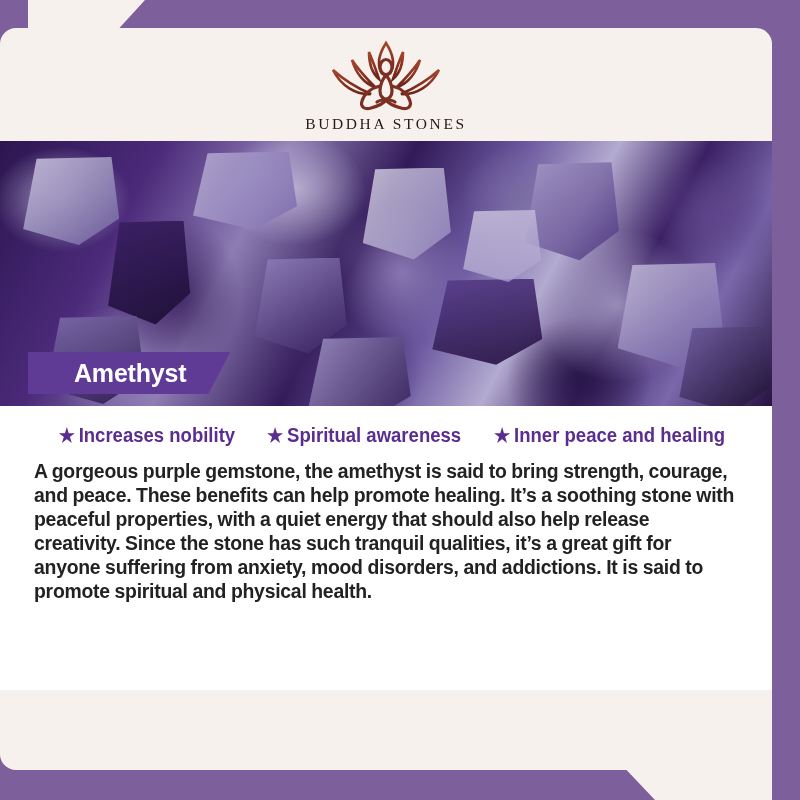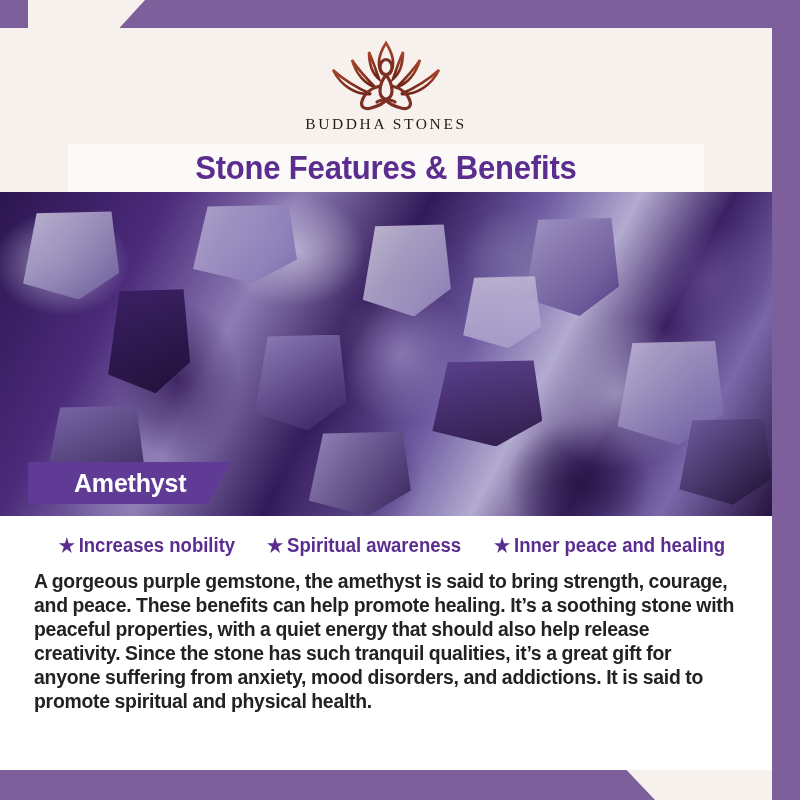--- a/index.html
+++ b/index.html
@@ -34,20 +34,21 @@
     background:#7c5f9b;
   }
 
   
   .card {
     position:absolute;
     left:0; top:28px; width:772px; height:742px;
     background:#f7f1ed;
     z-index:2;
     overflow:hidden;
+    border-radius:16px;
   }
 
   
   .header {
     height:113px;
     display:flex; flex-direction:column;
     align-items:center; justify-content:flex-start;
     padding-top:8px;
   }
   .logo-mark { width:150px; height:78px; display:block; }
@@ -73,21 +74,21 @@
     font-weight:bold;
     color:#5b2d8e;
     letter-spacing:-0.2px;
     transform:scaleX(0.94);
     white-space:nowrap;
   }
 
   
   .photo {
     position:relative;
-    height:324px;
+    height:265px;
     width:772px;
     background:
       radial-gradient(ellipse 110px 85px at 8% 22%, rgba(176,170,205,.85), transparent 62%),
       radial-gradient(ellipse 95px 120px at 23% 58%, rgba(60,35,95,.95), transparent 66%),
       radial-gradient(ellipse 120px 95px at 38% 18%, rgba(198,192,219,.8), transparent 60%),
       radial-gradient(ellipse 105px 110px at 52% 50%, rgba(146,128,186,.85), transparent 64%),
       radial-gradient(ellipse 90px 80px at 67% 20%, rgba(120,108,160,.8), transparent 62%),
       radial-gradient(ellipse 130px 120px at 80% 62%, rgba(178,172,208,.75), transparent 64%),
       radial-gradient(ellipse 100px 90px at 93% 28%, rgba(96,70,140,.9), transparent 64%),
       radial-gradient(ellipse 110px 95px at 15% 85%, rgba(150,140,190,.7), transparent 62%),
@@ -206,23 +207,20 @@
         <ellipse cx="75" cy="31" rx="6" ry="7.5"></ellipse>
         <path d="M75 39 C71 44, 69 50, 69 55 C69 60, 72 63, 75 63 C78 63, 81 60, 81 55 C81 50, 79 44, 75 39 Z"></path>
         <path d="M69 50 C60 52, 53 58, 51 65 C49 71, 54 74, 60 72 C67 70, 73 67, 75 64"></path>
         <path d="M81 50 C90 52, 97 58, 99 65 C101 71, 96 74, 90 72 C83 70, 77 67, 75 64"></path>
         <path d="M66 66 C70 63, 80 63, 84 66"></path>
       </g>
     </svg>
     <div class="brand-name">BUDDHA STONES</div>
   </div>
 
-  <div class="title-band">
-    <div class="title-text">Stone Features &amp; Benefits</div>
-  </div>
 
   <div class="photo">
     <div class="facet f1"></div>
     <div class="facet f2"></div>
     <div class="facet f3"></div>
     <div class="facet f4"></div>
     <div class="facet f5"></div>
     <div class="facet f6"></div>
     <div class="facet f7"></div>
     <div class="facet f8"></div>

